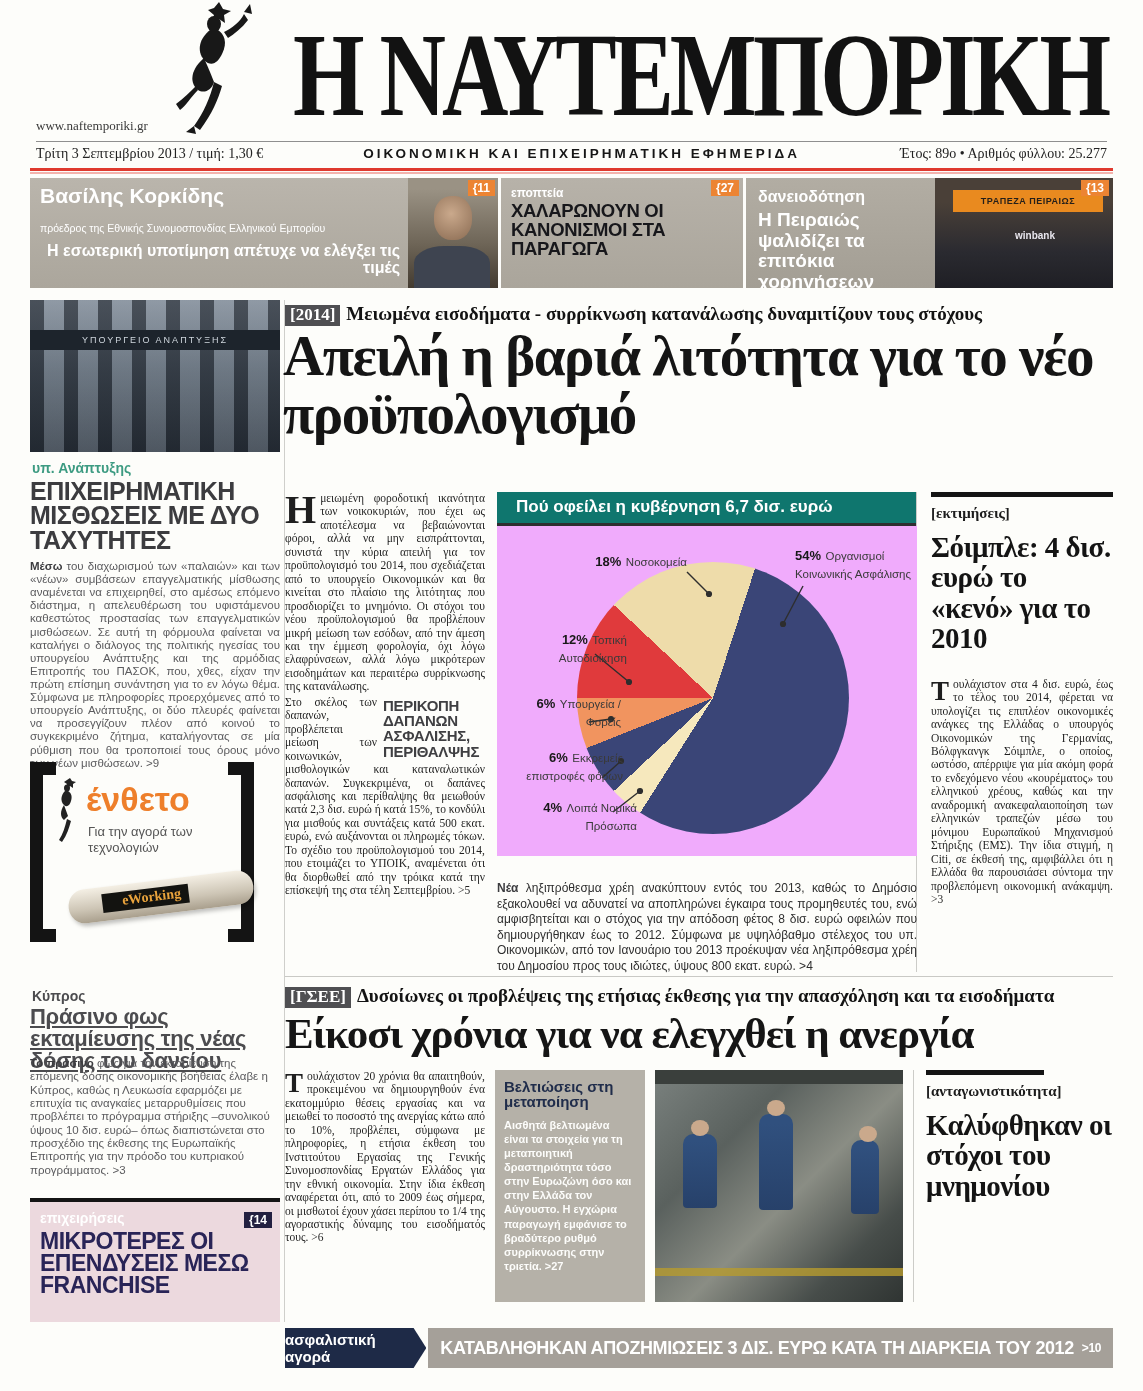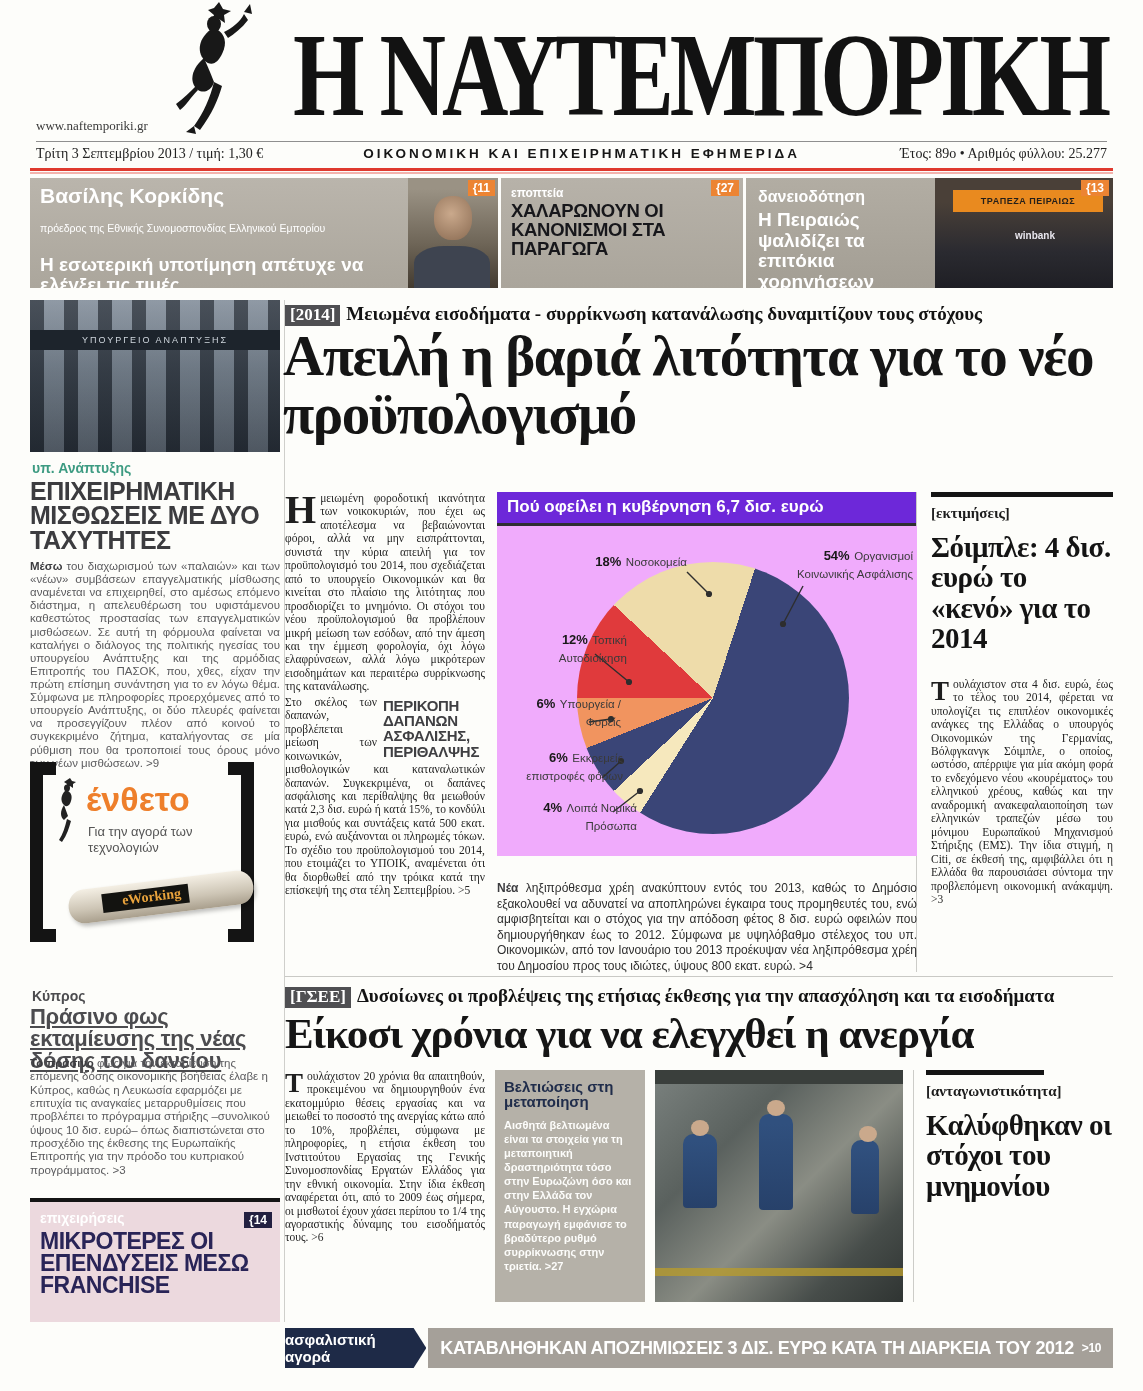--- a/index.html
+++ b/index.html
@@ -30,21 +30,21 @@
   .teasers { left:30px; top:178px; width:1083px; height:110px; display:flex; gap:3px; }
   .teaser { position:relative; overflow:hidden; }
   .t1 { width:468px; background:linear-gradient(180deg,#bab5ac,#aba69c); }
   .t2 { width:242px; background:linear-gradient(180deg,#b7b2a9,#aaa59b); }
   .t3 { flex:1; background:linear-gradient(180deg,#b2ada3,#a39e94); }
   .chip { position:absolute; top:2px; background:#ec8433; color:#fff; font-weight:bold;
           font-size:12px; padding:1px 5px; z-index:3; }
   .t1 .txt { position:absolute; left:10px; top:6px; width:360px; color:#fff; }
   .t1 .nm { font-size:21px; font-weight:bold; }
   .t1 .rl { font-size:10.5px; margin-top:14px; }
-  .t1 .tt { font-size:19px; font-weight:bold; line-height:1.04; margin-top:21px; }
+  .t1 .tt { font-size:16px; font-weight:bold; line-height:1.04; margin-top:9px;text-align:right; }
   .t1 .photo { position:absolute; right:0; top:0; width:90px; height:110px;
       background:linear-gradient(180deg,#9a9284 10%,#6e6557 60%,#433b30); }
   .t1 .head { position:absolute; right:26px; top:18px; width:38px; height:44px; border-radius:45%;
       background:radial-gradient(circle at 45% 40%,#caa98c,#8a6b52); }
   .t1 .suit { position:absolute; right:8px; bottom:0; width:76px; height:42px; border-radius:40% 40% 0 0;
       background:#3e4450; }
   .t2 .k { color:#fff; font-weight:bold; font-size:12px; margin:8px 0 2px 10px; }
   .t2 .tt { color:#17171b; font-weight:900; font-size:18.5px; line-height:1.02; margin-left:10px; letter-spacing:-0.3px; }
   .t3 .k { color:#fff; font-weight:bold; font-size:16px; margin:10px 0 4px 12px; }
   .t3 .tt { color:#fff; font-weight:bold; font-size:19px; line-height:1.08; margin-left:12px; width:180px; }
@@ -101,26 +101,26 @@
   .lead-cols { left:285px; top:492px; width:828px; height:480px; display:flex; }
   .artcol { width:200px; font-family:"Liberation Serif",serif; font-size:11.5px; line-height:1.17;
       text-align:justify; color:#1f1f1f; overflow:hidden; }
   .artcol p + p { margin-top:2px; }
   .dropcap { float:left; font-weight:bold; font-size:40px; line-height:0.82; padding:2px 4px 0 0; }
   .dropcap.small { font-size:27px; }
   .inset { float:right; width:102px; margin:2px 0 2px 6px; font-family:"Liberation Sans",sans-serif;
       font-weight:900; font-size:15px; line-height:1.02; color:#3f3f42; text-align:left; letter-spacing:-0.3px; }
 
   .chartcol { width:420px; margin:0 12px; border-right:1px solid #ccccc8; padding-right:0; }
-  .chart-title { background:#6d28d9; color:#fff; font-weight:bold; font-size:17px; padding:5px 10px 6px;
+  .chart-title { background:#0f766e; color:#fff; font-weight:bold; font-size:17px; padding:5px 19px 6px;
       border-bottom:3px solid #2e2e30; }
   .chart-body { position:relative; width:420px; height:330px; background:#f0abfc; overflow:hidden; }
   .pie { position:absolute; left:80px; top:36px; width:272px; height:272px; border-radius:50%; }
   .leaders { position:absolute; inset:0; }
-  .plabel { position:absolute; line-height:1.1;text-align:right; }
+  .plabel { position:absolute; line-height:1.1; }
   .plabel .pct { font-weight:bold; font-size:13px; color:#191919; }
   .plabel .nm { font-size:11.5px; color:#3a3a3a; }
   .ra { text-align:right; }
   .chart-cap { width:420px; margin-top:25px; font-size:12px; line-height:1.3; color:#2e2e2e; text-align:justify; overflow:hidden; max-height:104px; }
 
   .schcol { flex:1; padding-left:2px; }
   .blackbar { height:5px; background:#141414; }
   .sch-kicker { margin-top:8px; font-family:"Liberation Serif",serif; font-weight:bold; font-size:15px; color:#1c1c1c; }
   .sch-head { margin-top:10px; font-family:"Liberation Serif",serif; font-weight:bold; font-size:29px;
       line-height:1.05; letter-spacing:-0.5px; color:#141414; }
@@ -325,21 +325,21 @@
       </div>
       <p class="chart-cap">
         <span class="lead-w">Νέα</span>
         <span>ληξιπρόθεσμα χρέη ανακύπτουν εντός του 2013, καθώς το Δημόσιο εξακολουθεί να αδυνατεί να αποπληρώνει έγκαιρα τους προμηθευτές του, ενώ αμφισβητείται και ο στόχος για την απόδοση φέτος 8 δισ. ευρώ οφειλών που δημιουργήθηκαν έως το 2012. Σύμφωνα με υψηλόβαθμο στέλεχος του υπ. Οικονομικών, από τον Ιανουάριο του 2013 προέκυψαν νέα ληξιπρόθεσμα χρέη του Δημοσίου προς τους ιδιώτες, ύψους 800 εκατ. ευρώ. &gt;4</span>
       </p>
     </figure>
 
     <div class="schcol">
       <div class="blackbar"></div>
       <div class="sch-kicker">[εκτιμήσεις]</div>
-      <h2 class="sch-head">Σόιμπλε: 4 δισ. ευρώ το «κενό» για το 2014</h2>
+      <h2 class="sch-head">Σόιμπλε: 4 δισ. ευρώ το «κενό» για το 2010</h2>
       <p class="sch-body"><span class="dropcap small">Τ</span><span>ουλάχιστον στα 4 δισ. ευρώ, έως το τέλος του 2014, φέρεται να υπολογίζει τις επιπλέον οικονομικές ανάγκες της Ελλάδας ο υπουργός Οικονομικών της Γερμανίας, Βόλφγκανγκ Σόιμπλε, ο οποίος, ωστόσο, απέρριψε για μία ακόμη φορά το ενδεχόμενο νέου «κουρέματος» του ελληνικού χρέους, καθώς και την αναδρομική ανακεφαλαιοποίηση των ελληνικών τραπεζών μέσω του μόνιμου Ευρωπαϊκού Μηχανισμού Στήριξης (ΕΜΣ). Την ίδια στιγμή, η Citi, σε έκθεσή της, αμφιβάλλει ότι η Ελλάδα θα παρουσιάσει σύντομα την προβλεπόμενη οικονομική ανάκαμψη. &gt;3</span></p>
     </div>
   </div>
 
   <div class="abs sec-rule"></div>
   <div class="abs sec-kicker">
     <span class="kchip">[ΓΣΕΕ]</span><span>Δυσοίωνες οι προβλέψεις της ετήσιας έκθεσης για την απασχόληση και τα εισοδήματα</span>
   </div>
   <h1 class="abs sec-head">Είκοσι χρόνια για να ελεγχθεί η ανεργία</h1>
 

